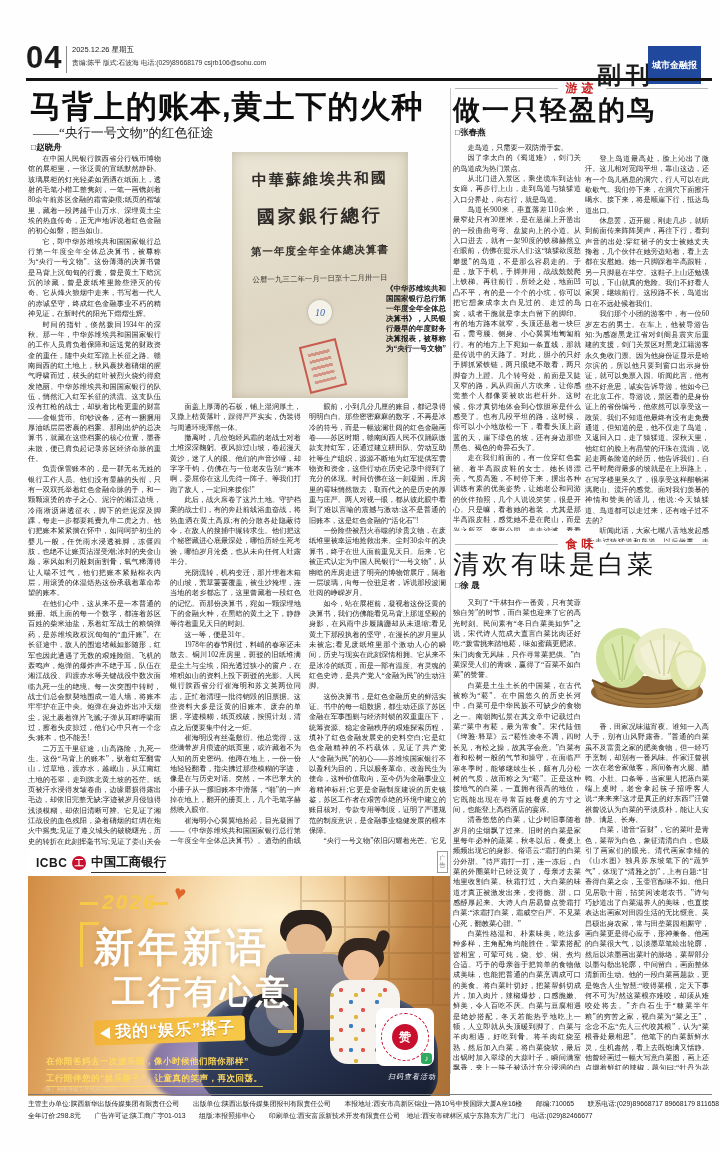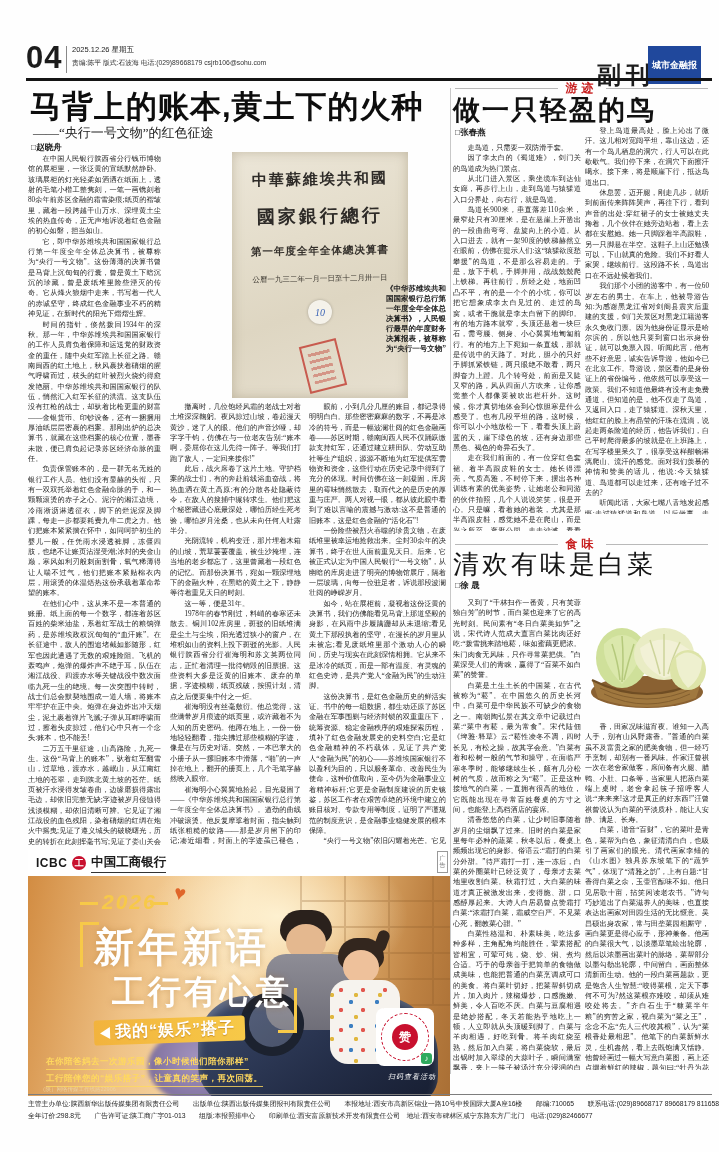--- a/index.html
+++ b/index.html
@@ -42,21 +42,21 @@
   .m-caption{left:386px;top:284px;width:60px;height:98px;font-size:7.5px;line-height:10px;text-align:justify;color:#222;font-weight:bold;}
   
   .vrule{left:450px;top:88px;width:1px;height:986px;background:#c8c8c8;}
   .sec-head{width:253px;display:flex;align-items:center;gap:8px;}
   .sec-head .ln{flex:1;height:1px;background:#b9b9b9;}
   .sec-head .tx{color:#c81e1e;font-size:12px;font-weight:bold;letter-spacing:4px;}
   .sec1{left:455px;top:80px;}
   .t-title{left:453px;top:92px;font-size:27px;font-weight:700;letter-spacing:2px;color:#111;}
   .t-author{left:455px;top:127px;font-size:8.5px;font-weight:bold;}
   .tcol1{left:453px;top:143px;width:128px;height:388px;}
-  .tcol2{left:585px;top:126px;width:124px;height:388px;}
+  .tcol2{left:585px;top:154px;width:124px;height:388px;}
   .sec2{left:455px;top:536px;}
   .f-title{left:453px;top:547px;font-size:26px;font-weight:400;letter-spacing:3px;color:#161616;}
   .f-author{left:455px;top:580px;font-size:8.5px;font-weight:bold;}
   .fcol1{left:453px;top:598px;width:128px;height:472px;}
   .fcol2{left:585px;top:722px;width:124px;height:348px;}
   .cabbage{left:584px;top:596px;width:126px;height:118px;}
   
   .ad{left:28px;top:850px;width:422px;height:246px;background:#5eead4;overflow:hidden;}
   .ad-strip{position:absolute;left:0;top:0;width:100%;height:26px;background:#fff;display:flex;align-items:center;gap:5px;padding-left:8px;box-sizing:border-box;}
   .ad-icbc{font-size:12px;font-weight:900;letter-spacing:.5px;color:#1a1a1a;}
@@ -150,20 +150,21 @@
     <div class="abs doc-l3">第一年度全年全体總决算書</div>
     <div class="abs doc-l4">公曆一九三二年一月一日至十二月卅一日</div>
     <div class="abs doc-sticker">10</div>
     <div class="abs doc-seal">
         <i></i>
       </div>
   </div>
   <div class="abs m-caption">《中华苏维埃共和国国家银行总行第一年度全年全体总决算书》，人民银行最早的年度财务决算报表，被尊称为“央行一号文物”</div>
 
   <div class="abs bodytext mcol2">
+      <p>面盖上厚薄的石板，铺上湿润厚土，又撒上枯黄落叶，踩得严严实实，伪装得与周遭环境浑然一体。</p>
       <p>撤离时，几位饱经风霜的老战士对着土堆深深鞠躬。夜风掠过山坡，卷起漫天黄沙，迷了人的眼。他们的声音沙哑，却字字千钧，仿佛在与一位老友告别:“账本啊，委屈你在这儿先待一阵子。等我们打跑了敌人，一定回来接你!”</p>
       <p>此后，战火席卷了这片土地。守护档案的战士们，有的奔赴前线浴血奋战，将热血洒在黄土高原;有的分散各处隐蔽待令，在敌人的搜捕中辗转求生。他们把这个秘密藏进心底最深处，哪怕历经生死考验，哪怕岁月沧桑，也从未向任何人吐露半分。</p>
       <p>光阴流转，机构变迁，那片埋着木箱的山坡，荒草萋萋覆盖，被生沙掩埋，连当地的老乡都忘了，这里曾藏着一段红色的记忆。而那份决算书，宛如一颗深埋地下的金融火种，在黑暗的黄土之下，静静等待着重见天日的时刻。</p>
       <p>这一等，便是31年。</p>
       <p>1978年的春节刚过，料峭的春寒还未散去。铜川102库房里，斑驳的旧纸堆满是尘土与尘埃，阳光透过狭小的窗户，在堆积如山的资料上投下斑驳的光影。人民银行陕西省分行崔海明和苏文英两位同志，正忙着清理一批待销毁的旧票据。这些资料大多是泛黄的旧账本、废弃的单据，字迹模糊，纸页残破，按照计划，清点之后便要集中付之一炬。</p>
       <p>崔海明没有丝毫敷衍。他总觉得，这些满带岁月痕迹的纸页里，或许藏着不为人知的历史密码。他蹲在地上，一份一份地轻轻翻看，指尖拂过那些模糊的字迹，像是在与历史对话。突然，一本巴掌大的小册子从一摞旧账本中滑落，“啪”的一声掉在地上，翻开的册页上，几个毛笔字赫然映入眼帘。</p>
       <p>崔海明小心翼翼地拾起，目光凝固了——《中华苏维埃共和国国家银行总行第一年度全年全体总决算书》。遒劲的曲线冲破滚烫。他反复摩挲着封面，指尖触到纸张粗糙的纹路——那是岁月留下的印记;凑近细看，封面上的字迹虽已褪色，却依然透着一股庄重正气。他当即叫来苏文英，两人凑在一处，屏住呼吸，小心翼翼地翻开册子，生怕惊扰了沉睡的历史。</p>
     </div>
   <div class="abs bodytext mcol3">
       <p>眼前，小到几分几厘的账目，都记录得明明白白。那些密密麻麻的数字，不再是冰冷的符号，而是一幅波澜壮阔的红色金融画卷——苏区时期，赣南闽西人民不仅踊跃缴款支持红军，还通过建立耕田队、劳动互助社等生产组织，源源不断地为红军提供军需物资和资金，这些行动在历史记录中得到了充分的体现。时间仿佛在这一刻凝固，库房里的霉味悄然散去，取而代之的是历史的厚重与庄严。两人对视一眼，都从彼此眼中看到了难以言喻的震撼与激动:这不是普通的旧账本，这是红色金融的“活化石”!</p>

